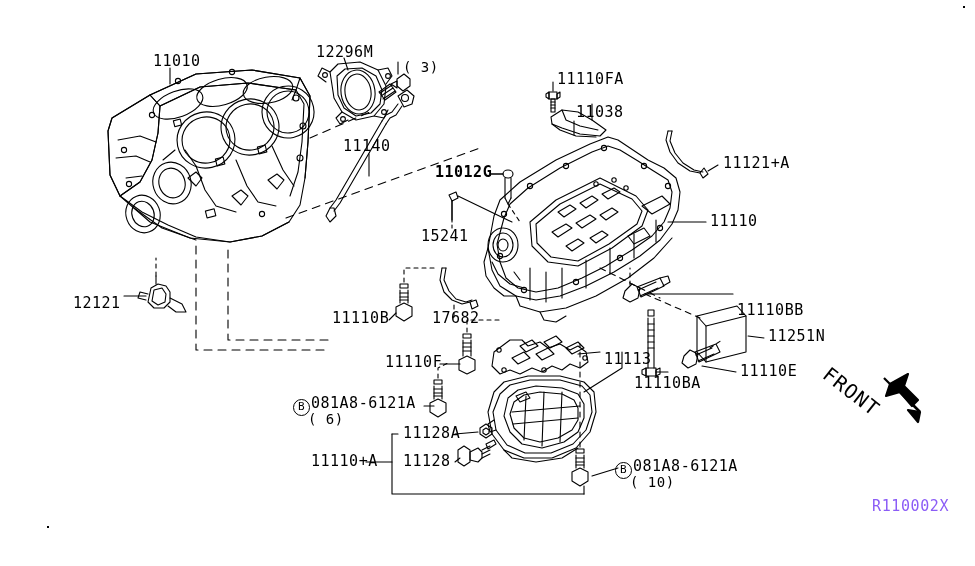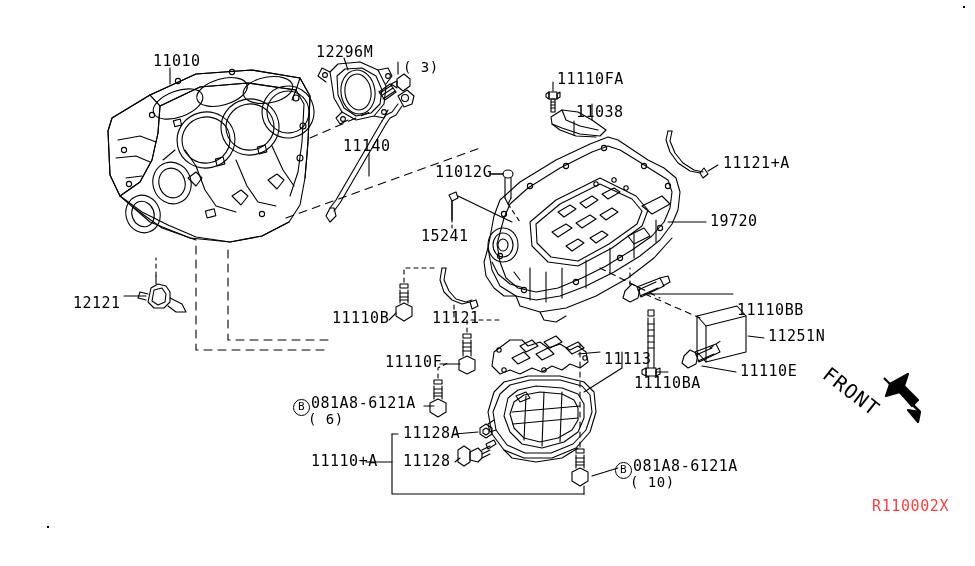--- a/index.html
+++ b/index.html
@@ -55,21 +55,21 @@
     letter-spacing: 1px;
     color: #000;
     transform: rotate(38deg);
     transform-origin: left top;
     font-family: "DejaVu Sans Mono", "Liberation Mono", monospace;
   }
   .code-id {
     position: absolute;
     font-size: 15px;
     letter-spacing: 0.6px;
-    color: #ef4444;
+    color: #8b5cf6;
   }
   .dotfleck {
     position: absolute;
     width: 2px;
     height: 2px;
     background: #000;
   }
 </style>
 </head>
 <body>
@@ -467,27 +467,27 @@
   <div class="lbl" style="left:153px; top:54px;">11010</div>
 
   <div class="lbl" style="left:316px; top:45px;">12296M</div>
 
   <div class="lbl qty" style="left:403px; top:60px;">( 3)</div>
 
   <div class="lbl" style="left:529px; top:72px;margin-left:28px;">11110FA</div>
   <div class="lbl" style="left:576px; top:105px;">11038</div>
   <div class="lbl" style="left:343px; top:139px;">11140</div>
   <div class="lbl" style="left:723px; top:156px;">11121+A</div>
-  <div class="lbl" style="left:435px; top:165px;">11012G</div>
-  <div class="lbl" style="left:710px; top:214px;">19720</div>
+  <div class="lbl" style="left:435px; top:165px;font-weight:bold;">11012G</div>
+  <div class="lbl" style="left:710px; top:214px;">11110</div>
   <div class="lbl" style="left:421px; top:229px;">15241</div>
   <div class="lbl" style="left:73px; top:296px;text-align:right;">12121</div>
   <div class="lbl" style="left:737px; top:303px;">11110BB</div>
   <div class="lbl" style="left:332px; top:311px;text-align:right;">11110B</div>
-  <div class="lbl" style="left:432px; top:311px;">11121</div>
+  <div class="lbl" style="left:432px; top:311px;">17682</div>
   <div class="lbl" style="left:768px; top:329px;">11251N</div>
   <div class="lbl" style="left:604px; top:352px;">11113</div>
   <div class="lbl" style="left:385px; top:355px;">11110F</div>
   <div class="lbl" style="left:740px; top:364px;">11110E</div>
   <div class="lbl" style="left:634px; top:376px;">11110BA</div>
 
   <div class="lbl" style="left:293px; top:396px;">
     <span class="circ-b">B</span><span>081A8-6121A</span>
   </div>
   <div class="lbl qty" style="left:308px; top:412px;">( 6)</div>

